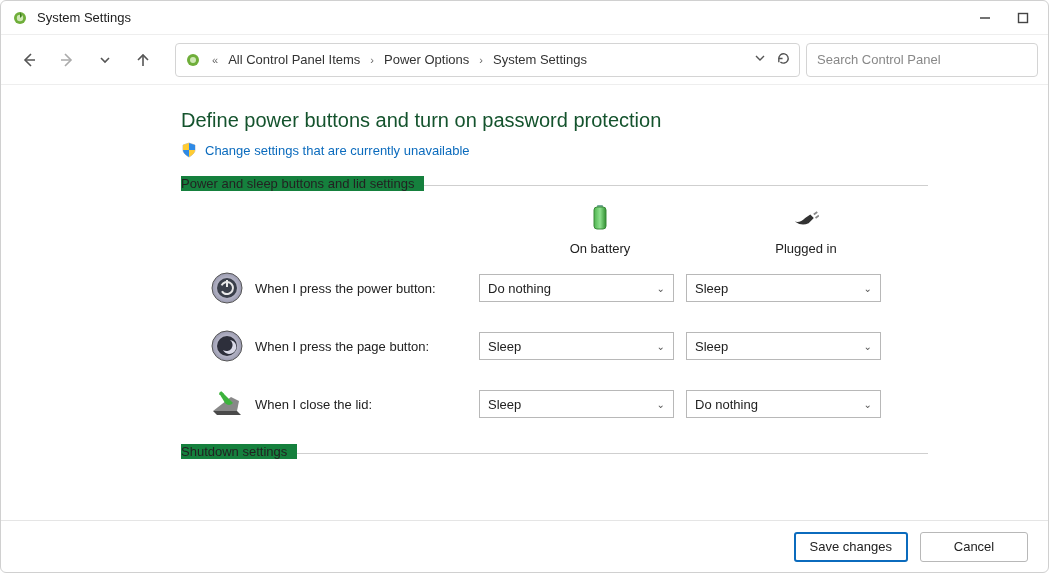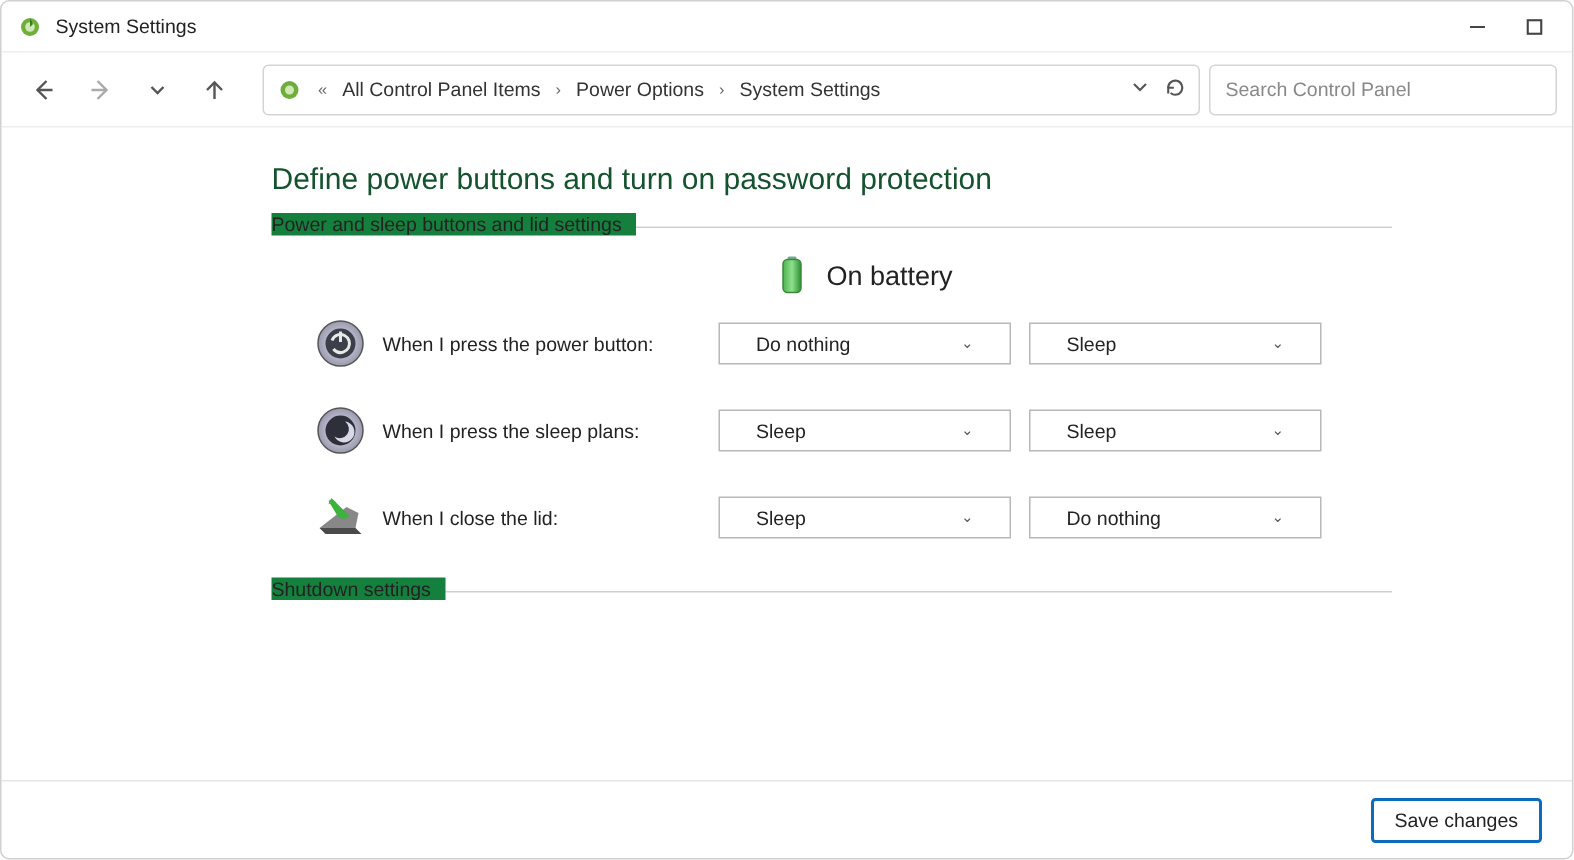--- a/index.html
+++ b/index.html
@@ -139,21 +139,22 @@
     padding-right: 10px;
   }
   .cols-header {
     display: flex;
     align-items: center;
     margin: 14px 0 14px 0;
   }
   .col-spacer { width: 298px; }
   .col {
     width: 206px; display: flex; align-items: center; gap: 10px;
-    font-size: 18px;
+    font-size: 13px;
+    flex-direction: column;
   }
   .col.icon-lbl { padding-left: 36px;}
   .battery-ic, .plug-ic { width: 26px; height: 26px; display:flex; align-items:center; justify-content:center;}
 
   .setting-row {
     display: flex;
     align-items: center;
     margin: 0 0 22px 28px;
   }
   .row-ic {
@@ -163,21 +164,21 @@
   }
   .row-label { width: 224px; }
   .dd {
     width: 195px;
     height: 28px;
     border: 1px solid #b8b8b8;
     border-radius: 0;
     background: #fff;
     display: flex;
     align-items: center;
-    padding: 0 24px;
+    padding: 0 8px;
     margin-right: 12px;
     position: relative;
     font-size: 13px;
   }
   .dd .dd-arrow {
     margin-left: auto;
     color: #555;
     font-size: 10px;
   }
 
@@ -289,20 +290,32 @@
       </span>
     </span>
   </div>
 
   <input class="searchbox" placeholder="Search Control Panel" style="">
 </div>
 
 <div class="content">
   <h1 class="heading">Define power buttons and turn on password protection</h1>
 
+  <div class="change-link">
+    <span class="shield">
+      <svg width="16" height="16" viewBox="0 0 16 16">
+        <path d="M8 1 L14 3 V8 C14 12 8 15 8 15 C8 15 2 12 2 8 V3 Z" fill="#fff" stroke="#888" stroke-width="0.5"></path>
+        <path d="M8 1 L14 3 V8 H8 Z" fill="#2e8ae6"></path>
+        <path d="M8 1 L2 3 V8 H8 Z" fill="#ffcc33"></path>
+        <path d="M2 8 V8 C2 12 8 15 8 15 V8 Z" fill="#2e8ae6"></path>
+        <path d="M14 8 V8 C14 12 8 15 8 15 V8 Z" fill="#ffcc33"></path>
+      </svg>
+    </span>
+    <span class="link">Change settings that are currently unavailable</span>
+  </div>
 
   <div class="group">
     <div class="group-line"></div>
     <span class="group-label">Power and sleep buttons and lid settings</span>
 
     <div class="cols-header">
       <div class="col-spacer"></div>
       <div class="col icon-lbl">
         <span class="battery-ic">
           <svg width="20" height="28" viewBox="0 0 20 28">
@@ -312,20 +325,30 @@
                 <linearGradient id="bg" x1="0" x2="1">
                   <stop offset="0" stop-color="#4db34d"></stop>
                   <stop offset="0.5" stop-color="#8ee08e"></stop>
                   <stop offset="1" stop-color="#2f8f2f"></stop>
                 </linearGradient>
               </defs>
           </svg>
         </span>
         <span>On battery</span>
       </div>
+      <div class="col icon-lbl">
+        <span class="plug-ic">
+          <svg width="30" height="20" viewBox="0 0 30 20">
+            <path d="M2 14 Q8 16 14 10 L20 6 L24 10 L18 16 Q10 20 2 14 Z" fill="#333"></path>
+            <line x1="24" y1="6" x2="28" y2="3" stroke="#888" stroke-width="2"></line>
+            <line x1="26" y1="10" x2="30" y2="7" stroke="#888" stroke-width="2"></line>
+          </svg>
+        </span>
+        <span>Plugged in</span>
+      </div>
     </div>
 
     
     <div class="setting-row">
       <span class="row-ic">
         <svg width="34" height="34" viewBox="0 0 34 34">
           <circle cx="17" cy="17" r="15" fill="url(#pg)" stroke="#555"></circle>
           <circle cx="17" cy="17" r="10" fill="#3a3f4a"></circle>
           <circle cx="17" cy="17" r="6" fill="none" stroke="#e8e8e8" stroke-width="2" stroke-dasharray="26 6" transform="rotate(-108 17 17)"></circle>
           <line x1="17" y1="9" x2="17" y2="16" stroke="#e8e8e8" stroke-width="2"></line>
@@ -356,21 +379,21 @@
           <circle cx="17" cy="17" r="10" fill="#2d2f3b"></circle>
           <path d="M20 11 A7 7 0 1 1 13 21 A5 5 0 0 0 20 11 Z" fill="#d8d8e6"></path>
           <defs>
               <radialGradient id="sg">
                 <stop offset="0" stop-color="#eaeaf2"></stop>
                 <stop offset="1" stop-color="#9a9ab0"></stop>
               </radialGradient>
             </defs>
         </svg>
       </span>
-      <span class="row-label">When I press the sleep plans:</span>
+      <span class="row-label">When I press the page button:</span>
       <div class="dd">
         <span>Sleep</span>
         <span class="dd-arrow">⌄</span>
       </div>
       <div class="dd">
         <span>Sleep</span>
         <span class="dd-arrow">⌄</span>
       </div>
     </div>
 
@@ -399,13 +422,16 @@
   <div class="group group2">
     <div class="group-line"></div>
     <span class="group-label">Shutdown settings</span>
   </div>
 </div>
 
 <div class="footer">
   <div class="btn primary">
     <span>Save changes</span>
   </div>
+  <div class="btn">
+    <span>Cancel</span>
+  </div>
 </div>
 
 </body></html>

